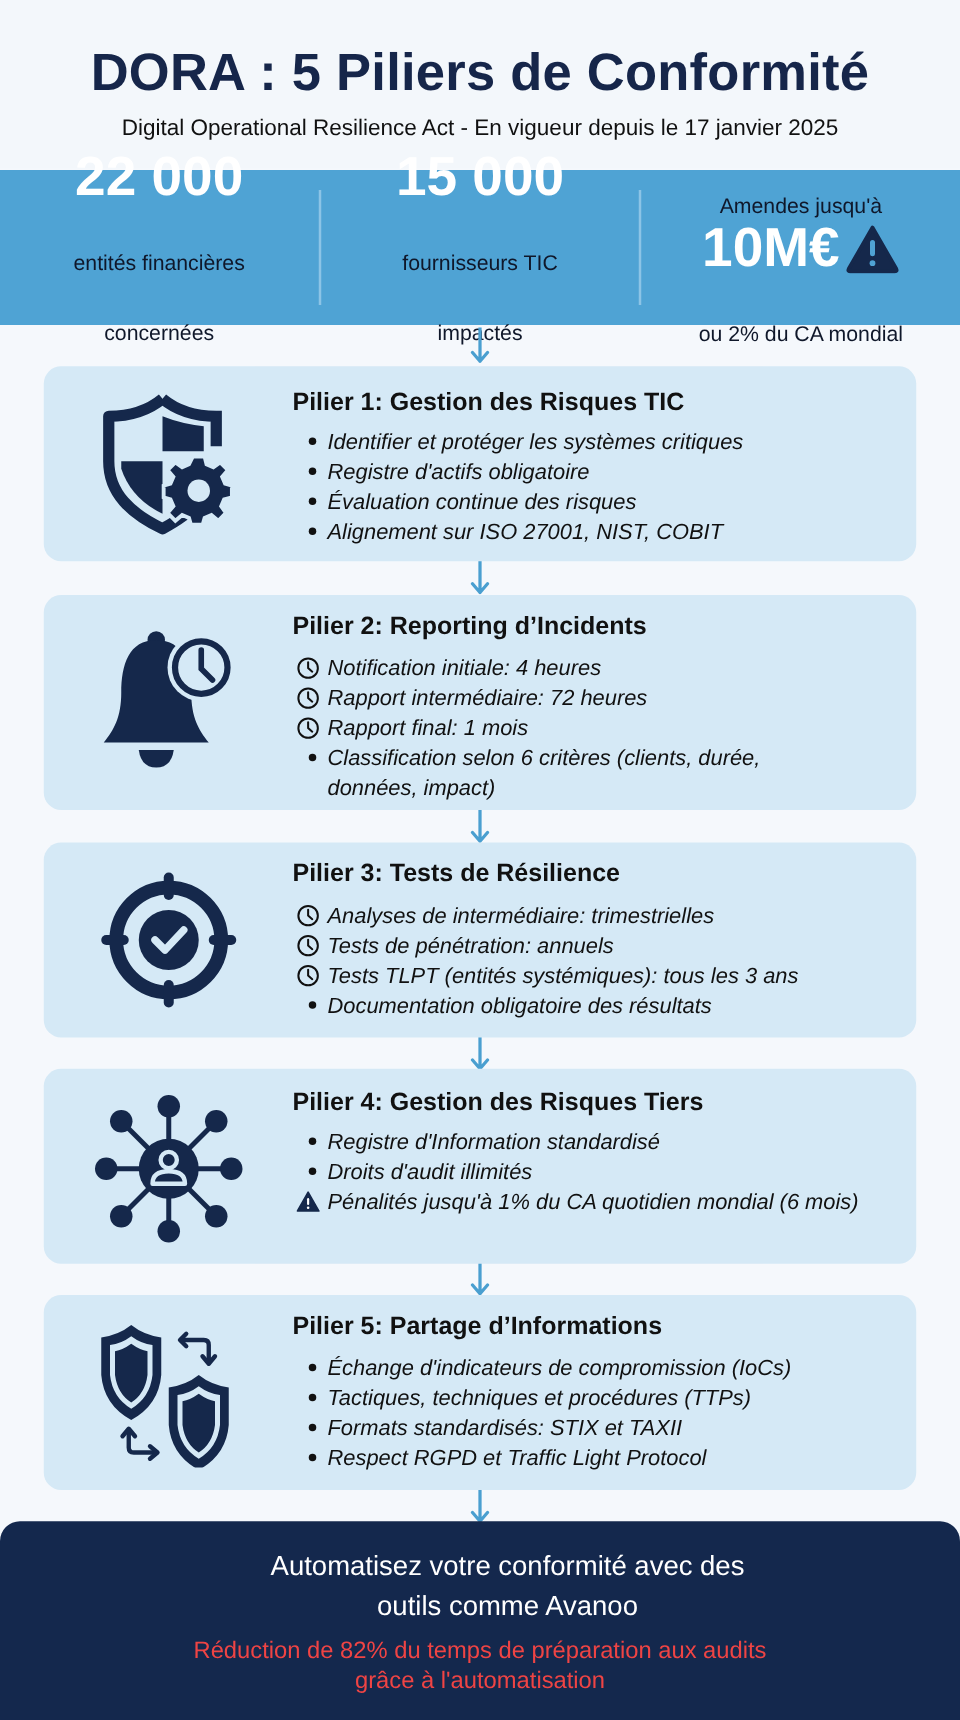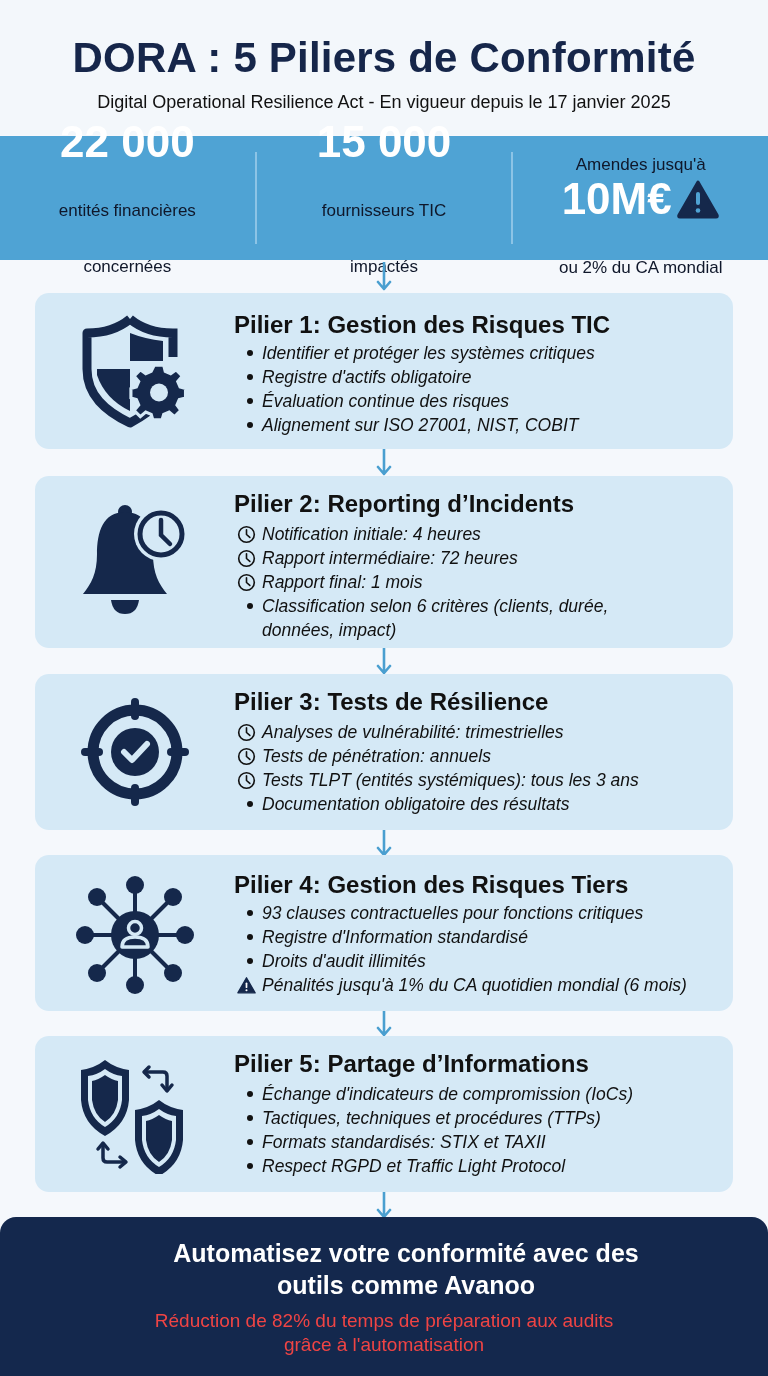--- a/index.html
+++ b/index.html
@@ -34,33 +34,33 @@
   .stat3 .bigrow { display: flex; align-items: center; justify-content: center; gap: 4px; }
   .arrow {
     position: absolute; left: 376px; width: 16px; height: 30px;
   }
   .card {
     position: absolute; left: 35px; width: 698px;
     background: #d5e9f6; border-radius: 14px;
   }
   .card-icon { position: absolute; left: 40px; width: 120px; height: 120px; }
   .card-title {
-    position: absolute; left: 199px; font-size: 24px; font-weight: bold; color: #111;
+    position: absolute; left: 199px; font-size: 20px; font-weight: bold; color: #111;
   }
   .card-list { position: absolute; left: 199px; list-style: none; font-size: 17.5px; color: #111; }
   .card-list li { line-height: 24px; display: flex; align-items: flex-start; font-style: italic; }
   .mark { width: 24px; flex: 0 0 24px; display: inline-flex; justify-content: center; align-items:center; height: 24px; }
   .mark.bullet::before { content: ""; width: 6px; height: 6px; border-radius: 50%; background: #111; display: block; margin-left: 8px; }
   .mark svg { width: 19px; height: 19px; }
   .indent { padding-left: 4px; }
   .cta {
     position: absolute; left: 0; top: 1217px; width: 768px; height: 159px;
     background: #14284d; border-radius: 16px 16px 0 0; text-align: center; color: #fff;
   }
-  .cta-title { position: absolute; left: 0; right: 0; top: 20px; font-size: 25px; font-weight: bold; line-height: 32px; margin-left: 44px; }
+  .cta-title { position: absolute; left: 0; right: 0; top: 20px; font-size: 22px; font-weight: normal; line-height: 32px; margin-left: 44px; }
   .cta-sub { position: absolute; left: 0; right: 0; top: 92px; font-size: 19px; line-height: 24px; color: #ef4444; }
 </style>
 </head>
 <body>
 
 <svg width="0" height="0" style="position:absolute">
   <defs>
     <symbol id="clk" viewBox="0 0 20 20">
       <circle cx="10" cy="10" r="8.2" fill="none" stroke="#111" stroke-width="1.7"></circle>
       <path d="M10 5 V10 L13.5 13" fill="none" stroke="#111" stroke-width="1.7" stroke-linecap="round"></path>
@@ -210,21 +210,21 @@
     <path d="M49 60 L57 68 L72 52" fill="none" stroke="#d5e9f6" stroke-width="6" stroke-linecap="round" stroke-linejoin="round"></path>
   </svg>
   <div class="card-title" style="top:14px">Pilier 3: Tests de Résilience</div>
   <ul class="card-list" style="top:46px">
     <li>
         <span class="mark">
           <svg>
             <use href="#clk"></use>
           </svg>
         </span>
-        <span class="indent">Analyses de vulnérabilité: trimestrielles</span>
+        <span class="indent">Analyses de intermédiaire: trimestrielles</span>
       </li>
     <li>
         <span class="mark">
           <svg>
             <use href="#clk"></use>
           </svg>
         </span>
         <span class="indent">Tests de pénétration: annuels</span>
       </li>
     <li>
@@ -265,24 +265,20 @@
         <circle cx="98" cy="98" r="9"></circle>
       <circle cx="60" cy="60" r="24"></circle>
     </g>
     <circle cx="60" cy="53" r="6.5" fill="none" stroke="#d5e9f6" stroke-width="3.5"></circle>
     <path d="M47 72 Q47 62 60 62 Q73 62 73 72 Z" fill="none" stroke="#d5e9f6" stroke-width="3.5" stroke-linejoin="round"></path>
   </svg>
   <div class="card-title" style="top:16px">Pilier 4: Gestion des Risques Tiers</div>
   <ul class="card-list" style="top:46px">
     <li>
         <span class="mark bullet"></span>
-        <span class="indent">93 clauses contractuelles pour fonctions critiques</span>
-      </li>
-    <li>
-        <span class="mark bullet"></span>
         <span class="indent">Registre d'Information standardisé</span>
       </li>
     <li>
         <span class="mark bullet"></span>
         <span class="indent">Droits d'audit illimités</span>
       </li>
     <li>
         <span class="mark">
       <svg viewBox="0 0 22 20">
             <path d="M11 1 L21 18.5 H1 Z" fill="#15284b" stroke="#15284b" stroke-width="1.5" stroke-linejoin="round"></path>

